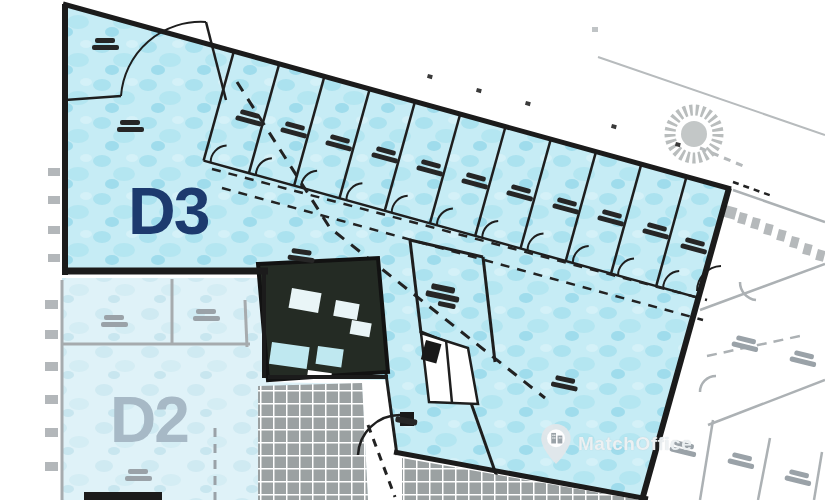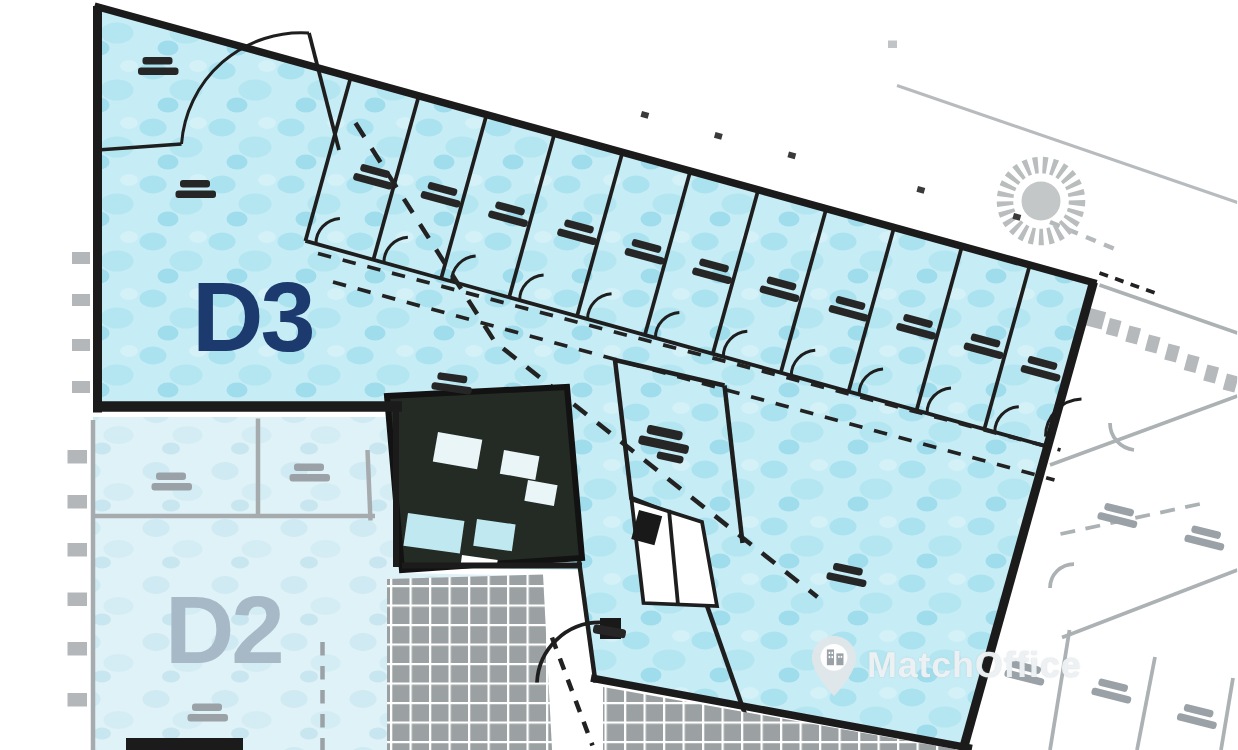--- a/index.html
+++ b/index.html
@@ -6,21 +6,21 @@
   #stage{
     position:relative;width:825px;height:500px;overflow:hidden;background:#ffffff;
     font-family:"Liberation Sans", sans-serif;
   }
   #plan-svg{position:absolute;left:0;top:0;}
   .watermark{
     position:absolute;left:541px;top:424px;display:flex;align-items:center;gap:7px;
     pointer-events:none;
   }
   .watermark .brand{
-    font-size:24px;font-weight:600;letter-spacing:.5px;
+    font-size:19px;font-weight:600;letter-spacing:.5px;
     color:rgba(238,242,244,0.95);
     text-shadow:0 0 1px rgba(170,176,180,0.55);
   }
 </style>
 </head>
 <body>
 
 <div id="stage">
 <svg id="plan-svg" width="825" height="500" viewBox="0 0 825 500">
   <defs>

